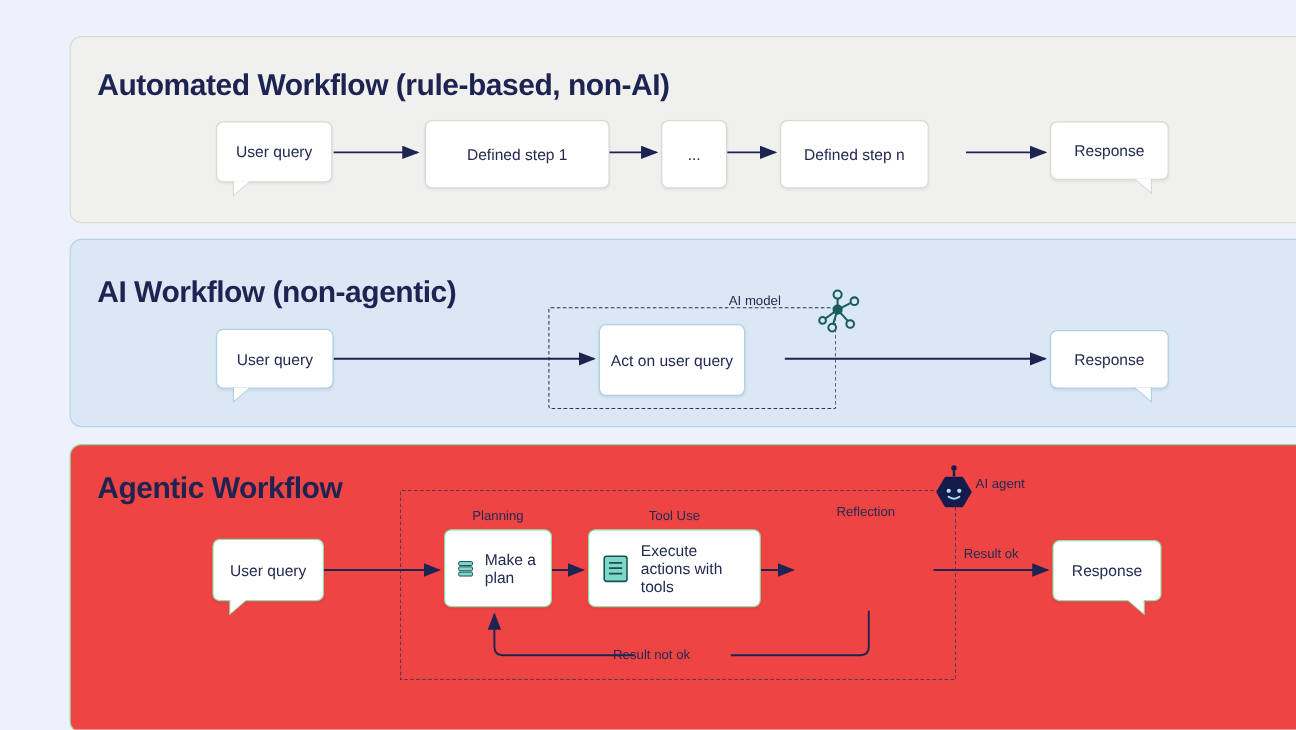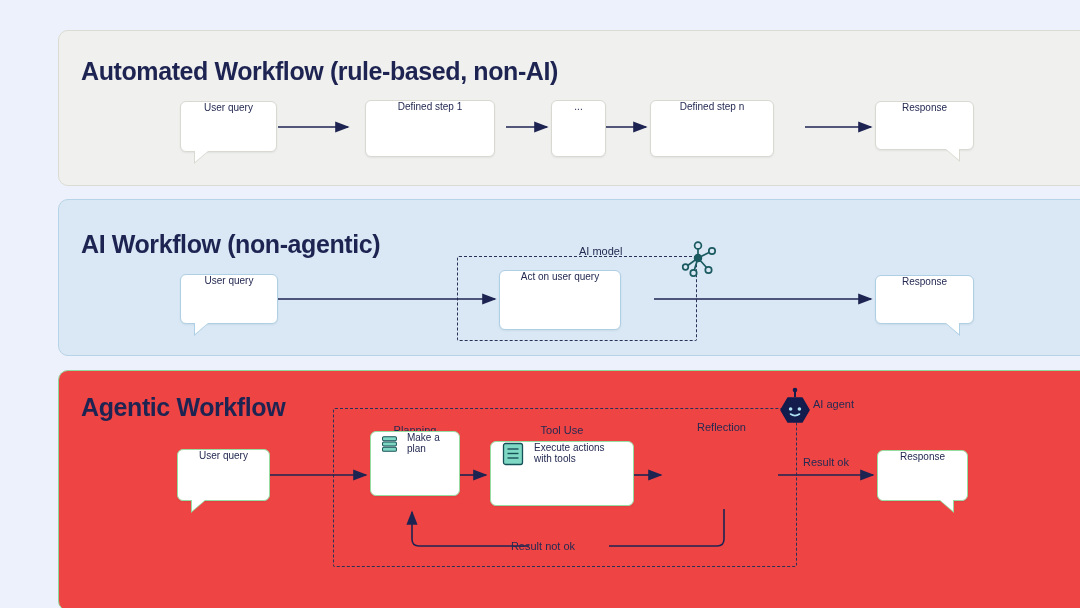--- a/index.html
+++ b/index.html
@@ -18,22 +18,22 @@
   .panel-1 { top:30px;  height:156px; background:#f0f0ee; border-color:#dbdbd4; --bx:#d9d9d2; }
   .panel-2 { top:199px; height:157px; background:#d9e8f4; border-color:#b7d3e7; --bx:#aecfe4; }
   .panel-3 { top:370px; height:241px; background:#ef4444; border-color:#8fd79a; --bx:#96dba0; }
   .panel-title {
     position:absolute; left:22px;
     font-size:25px; font-weight:bold; letter-spacing:-0.4px; color:#1e2452;
   }
   .node {
     position:absolute; background:#ffffff;
     border:1px solid var(--bx); border-radius:6px;
-    display:flex; align-items:flex-start; justify-content:center;
-    font-size:10px; color:#242a52; text-align:center;
+    display:flex; align-items:center; justify-content:center;
+    font-size:13px; color:#242a52; text-align:center;
     box-shadow:0 1px 2px rgba(30,36,82,0.07);
   }
   .node.lefty { justify-content:flex-start; text-align:left; gap:9px; padding:0 10px; }
   .bubble { border-radius:6px; }
   .bubble::before, .bubble::after { content:''; position:absolute; width:0; height:0; }
   .tail-left::before  { left:13px; bottom:-13px; border-top:13px solid var(--bx); border-right:15px solid transparent; }
   .tail-left::after   { left:14px; bottom:-10.5px; border-top:11px solid #fff; border-right:13px solid transparent; }
   .tail-right::before { right:13px; bottom:-13px; border-top:13px solid var(--bx); border-left:15px solid transparent; }
   .tail-right::after  { right:14px; bottom:-10.5px; border-top:11px solid #fff; border-left:13px solid transparent; }
   .dashed-box {
@@ -59,21 +59,21 @@
     </defs>
     <line x1="219" y1="96" x2="289" y2="96" stroke="#1e2452" stroke-width="1.6" marker-end="url(#ah1)"></line>
     <line x1="447" y1="96" x2="488" y2="96" stroke="#1e2452" stroke-width="1.6" marker-end="url(#ah1)"></line>
     <line x1="547" y1="96" x2="587" y2="96" stroke="#1e2452" stroke-width="1.6" marker-end="url(#ah1)"></line>
     <line x1="746" y1="96" x2="812" y2="96" stroke="#1e2452" stroke-width="1.6" marker-end="url(#ah1)"></line>
   </svg>
 
   <div class="node bubble tail-left" style="left:121px;top:70px;width:97px;height:51px">
     <span>User query</span>
   </div>
-  <div class="node" style="left:306px;top:69px;width:130px;height:57px">
+  <div class="node" style="left:295px;top:69px;width:154px;height:57px">
     <span>Defined step 1</span>
   </div>
   <div class="node" style="left:492px;top:69px;width:55px;height:57px">
     <span>...</span>
   </div>
   <div class="node" style="left:591px;top:69px;width:124px;height:57px">
     <span>Defined step n</span>
   </div>
   <div class="node bubble tail-right" style="left:816px;top:70px;width:99px;height:49px">
     <span>Response</span>
@@ -98,21 +98,21 @@
   <div class="node bubble tail-left" style="left:121px;top:74px;width:98px;height:50px">
     <span>User query</span>
   </div>
   <div class="node" style="left:440px;top:70px;width:122px;height:60px">
     <span>Act on user query</span>
   </div>
   <div class="node bubble tail-right" style="left:816px;top:75px;width:99px;height:49px">
     <span>Response</span>
   </div>
 
-  <div class="mini-label" style="left:520px;top:45px;width:100px;text-align:left">AI model</div>
+  <div class="mini-label" style="left:520px;top:45px;width:100px;text-align:center">AI model</div>
 
   <svg class="icon-abs" style="left:622px;top:40px" width="38" height="42" viewBox="0 0 38 42">
     <g stroke="#1b5a60" stroke-width="1.7" fill="none">
       <line x1="17" y1="18" x2="17" y2="7"></line>
       <line x1="17" y1="18" x2="29" y2="12"></line>
       <line x1="17" y1="18" x2="26" y2="28"></line>
       <line x1="17" y1="18" x2="13" y2="31"></line>
       <line x1="17" y1="18" x2="6" y2="26"></line>
       <circle cx="17" cy="18" r="3.4" fill="#1b5a60"></circle>
       <circle cx="17" cy="5.5" r="3.4" fill="#d9e8f4"></circle>
@@ -141,21 +141,21 @@
     <line x1="719" y1="104" x2="814" y2="104" stroke="#1e2452" stroke-width="1.6" marker-end="url(#ah3)"></line>
     <path d="M665,138 L665,168 Q665,175 658,175 L550,175" fill="none" stroke="#1e2452" stroke-width="1.6"></path>
     <path d="M470,175 L360,175 Q353,175 353,168 L353,141" fill="none" stroke="#1e2452" stroke-width="1.6" marker-end="url(#ah3)"></path>
   </svg>
 
   <div class="node bubble tail-left" style="left:118px;top:78px;width:93px;height:52px">
     <span>User query</span>
   </div>
 
   <div class="mini-label" style="left:311px;top:53px;width:90px">Planning</div>
-  <div class="node lefty" style="left:311px;top:60px;width:90px;height:65px">
+  <div class="node lefty" style="left:311px;top:70px;width:90px;height:65px">
     <svg width="22" height="24" viewBox="0 0 22 24">
       <g fill="#7ed8c3" stroke="#175158" stroke-width="1.3">
         <rect x="2" y="2.5" width="18" height="5.2" rx="1.5"></rect>
         <rect x="2" y="9.4" width="18" height="5.2" rx="1.5"></rect>
         <rect x="2" y="16.3" width="18" height="5.2" rx="1.5"></rect>
       </g>
     </svg>
     <span>Make a plan</span>
   </div>
 

